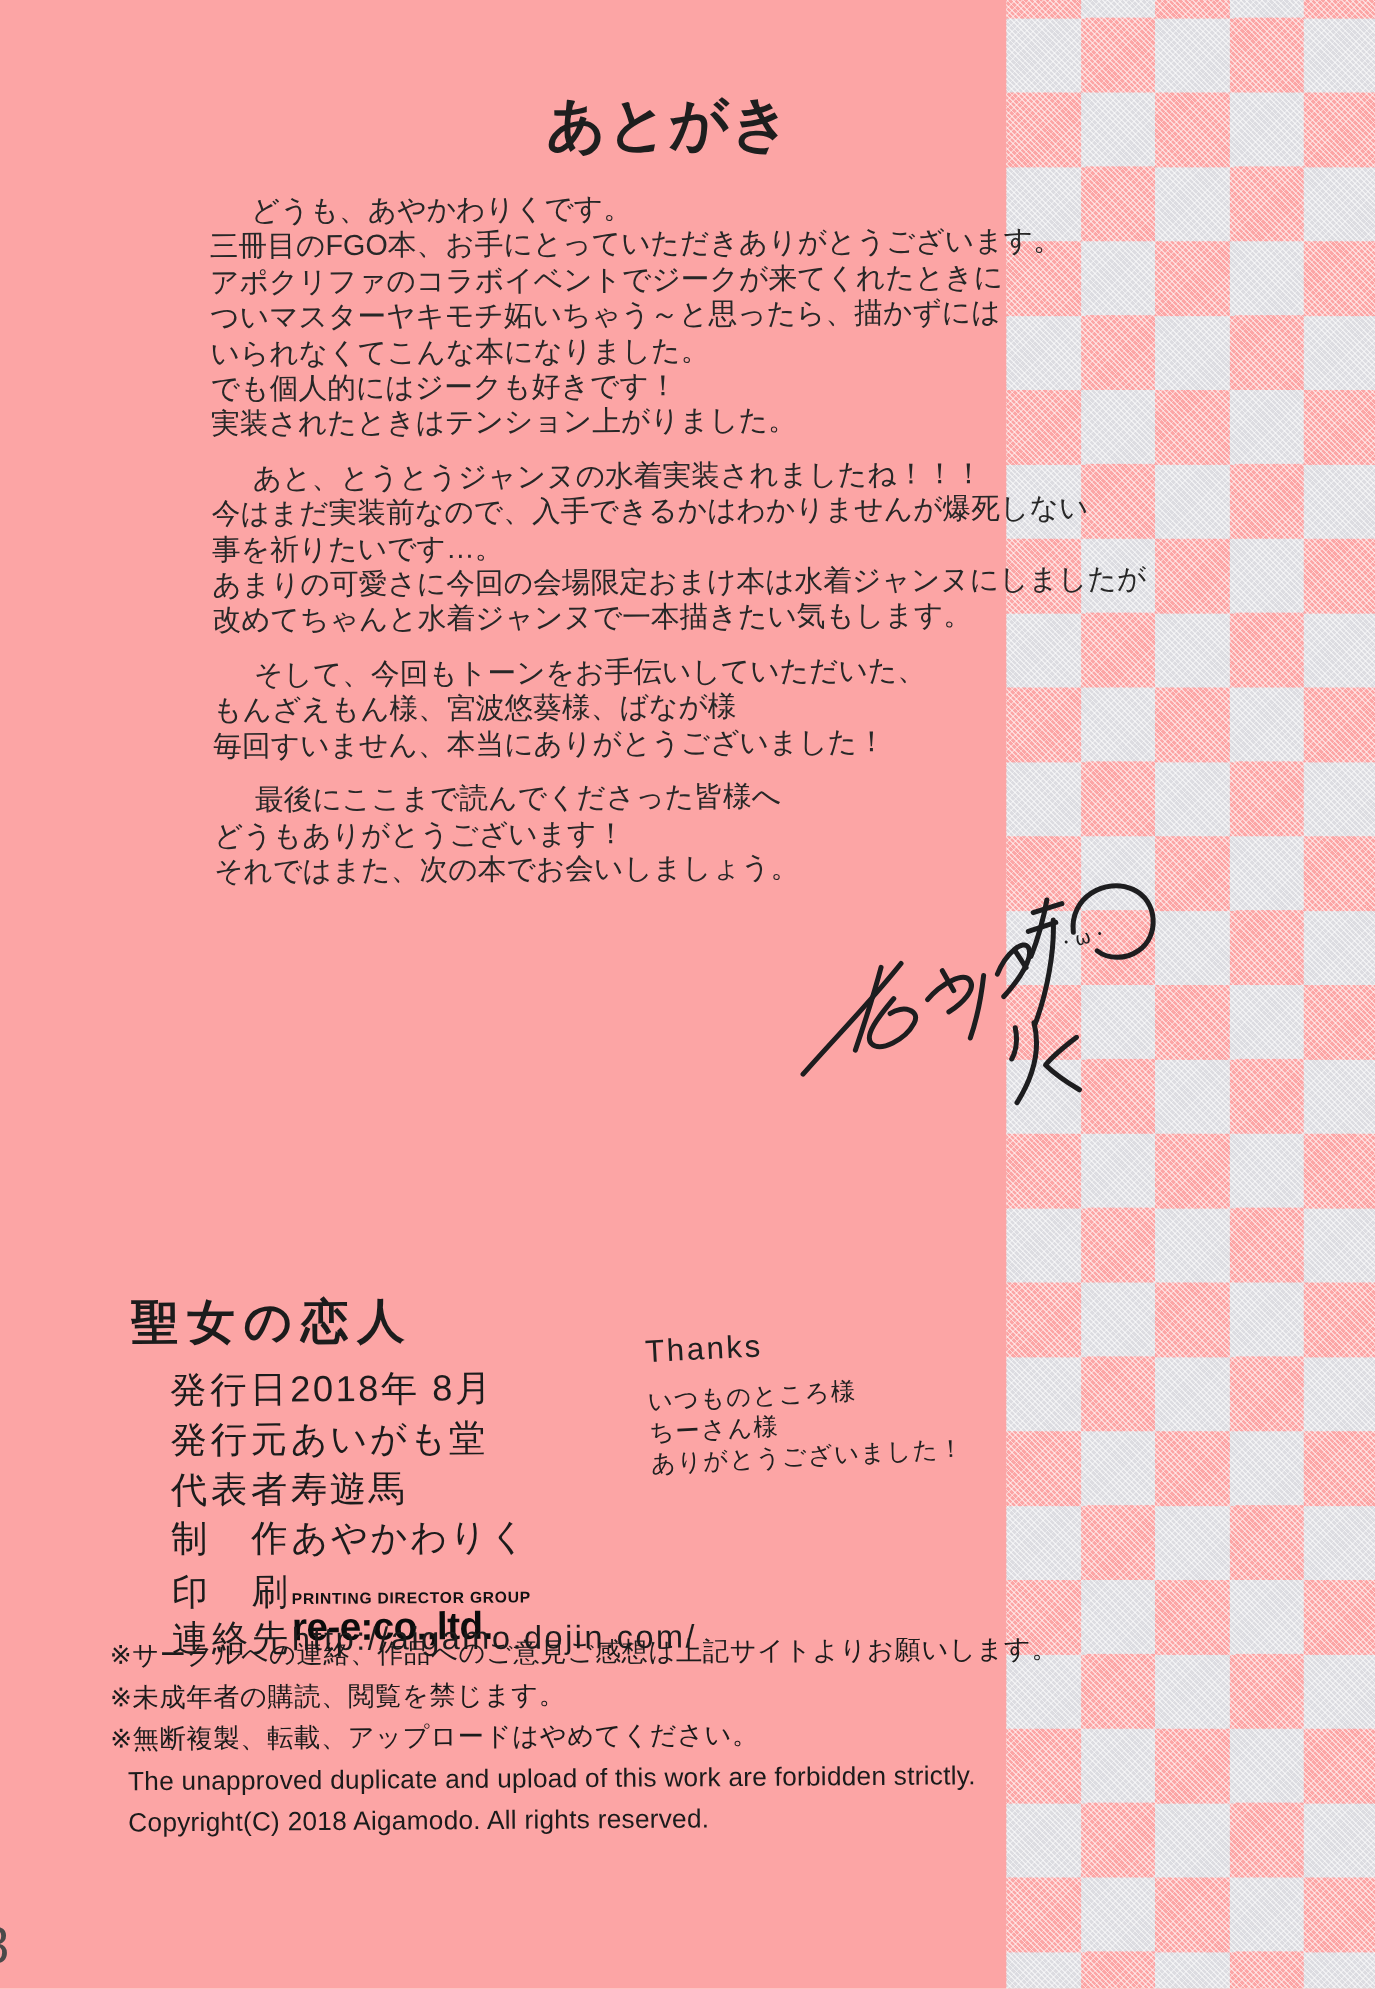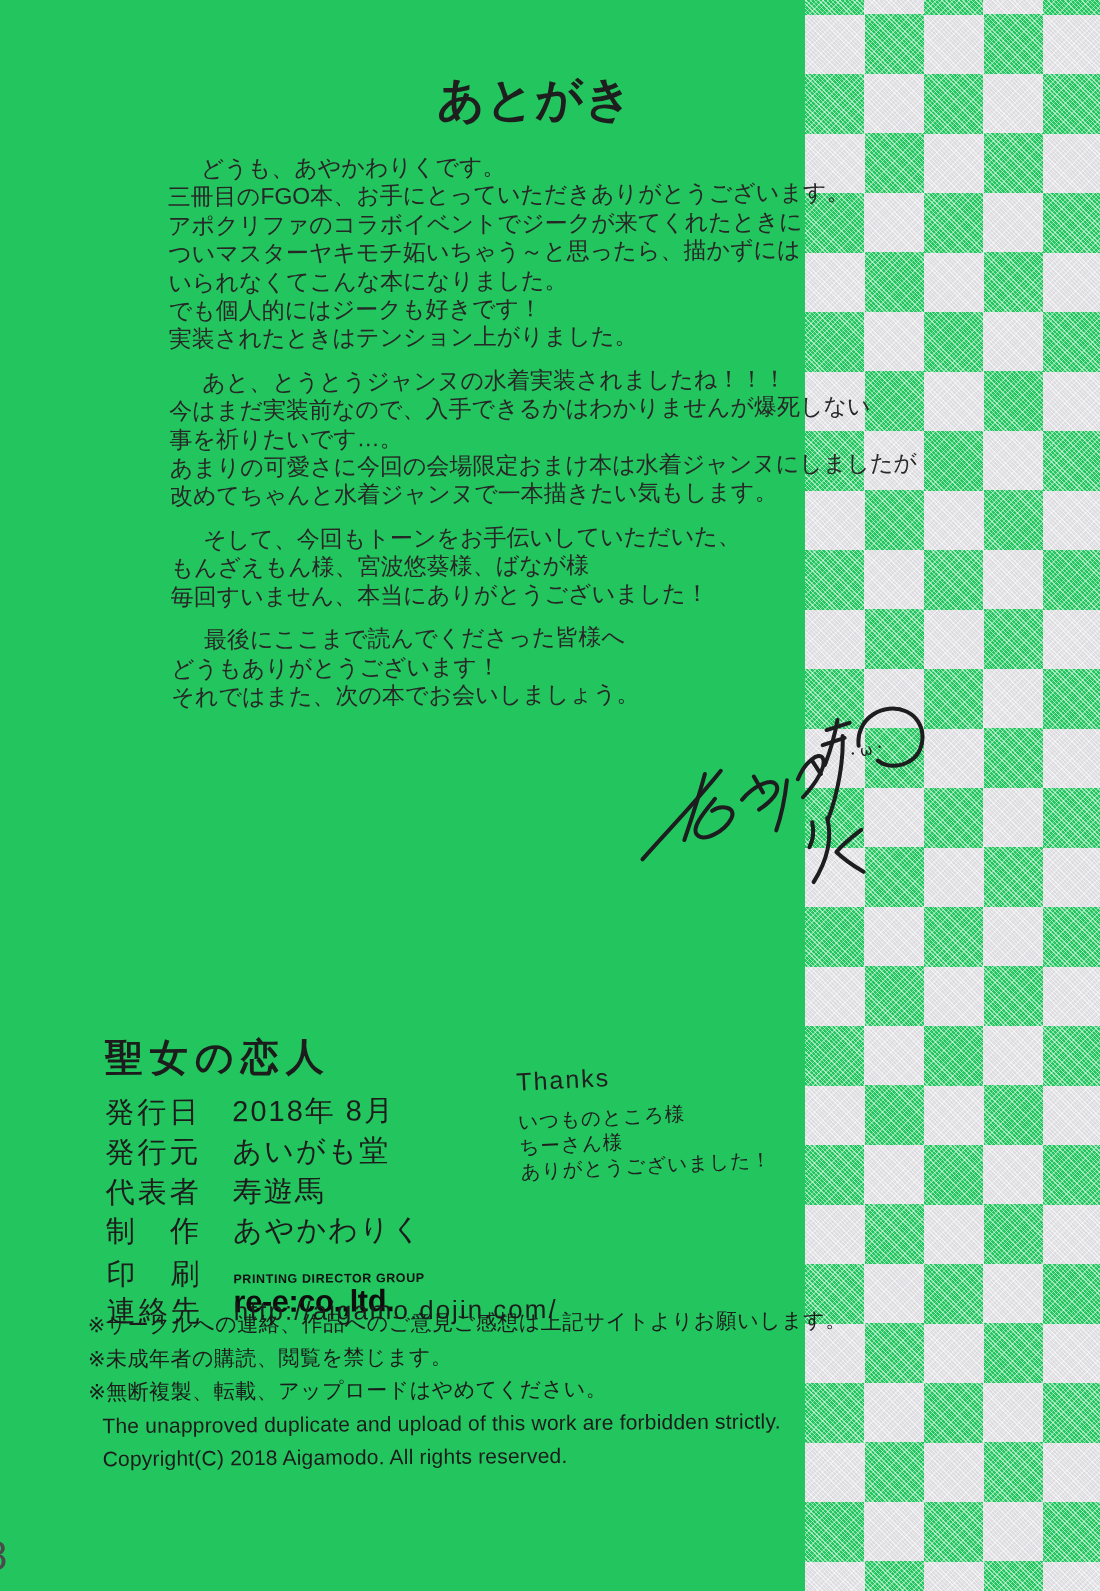--- a/index.html
+++ b/index.html
@@ -2,21 +2,21 @@
 <html><head>
 <meta charset="utf-8">
 <style>
   html,body{margin:0;padding:0;}
   body{
     width:1100px;height:1591px;
     font-family:"Liberation Sans","DejaVu Sans",sans-serif;
     background:#ffffff;color:#2b2b2b;
     overflow:hidden;position:relative;
   }
-  .page{position:absolute;inset:0;background:#22c55e;overflow:hidden;}
+  .page{position:absolute;inset:0;background:#fca5a5;overflow:hidden;}
 
   
   .checker{
     position:absolute;left:805px;top:0;width:295px;height:1591px;
     background:
       repeating-linear-gradient(45deg, rgba(255,255,255,.55) 0 1px, rgba(255,255,255,0) 1px 3px),
       repeating-linear-gradient(-45deg, rgba(255,255,255,.40) 0 1px, rgba(255,255,255,0) 1px 4px),
       conic-gradient(#dcdce1 0 25%, transparent 0 50%, #dcdce1 0 75%, transparent 0);
     background-size:auto,auto,119px 119px;
     background-position:0 0,0 0,0 -45px;
@@ -36,21 +36,21 @@
   .line{white-space:nowrap;}
   .line.first{padding-left:33px;}
 
   .signature{position:absolute;left:635px;top:700px;z-index:3;}
   .sig-stroke{fill:none;stroke:#1d1d1f;stroke-width:4;stroke-linecap:round;stroke-linejoin:round;}
   .sig-face{font-family:"DejaVu Sans",sans-serif;font-size:15px;fill:#1d1d1f;}
 
   
   .book-title{position:absolute;left:103px;top:1030px;font-size:38px;font-weight:600;letter-spacing:7px;color:#1c1c1c;}
   .col-row{position:absolute;left:103px;display:flex;align-items:baseline;font-size:29px;color:#1c1c1c;}
-  .col-row .lab{display:inline-block;width:127px;letter-spacing:3px;flex:none;}
+  .col-row .lab{display:inline-block;width:127px;letter-spacing:3px;flex:none;text-align:right;}
   .col-row .val{letter-spacing:2px;}
   .row-hakkoubi{top:1090px;}
   .row-hakkoumoto{top:1130px;}
   .row-daihyousha{top:1170px;}
   .row-seisaku{top:1209px;}
   .row-insatsu{top:1252px;}
   .row-renraku{top:1289px;}
   .logo-block{display:inline-block;vertical-align:top;margin-top:-14px;}
   .logo-group{font-size:12.5px;font-weight:bold;letter-spacing:.6px;color:#111;}
   .logo-name{font-size:31px;font-weight:800;letter-spacing:-.5px;color:#0d0d0d;line-height:32px;}

